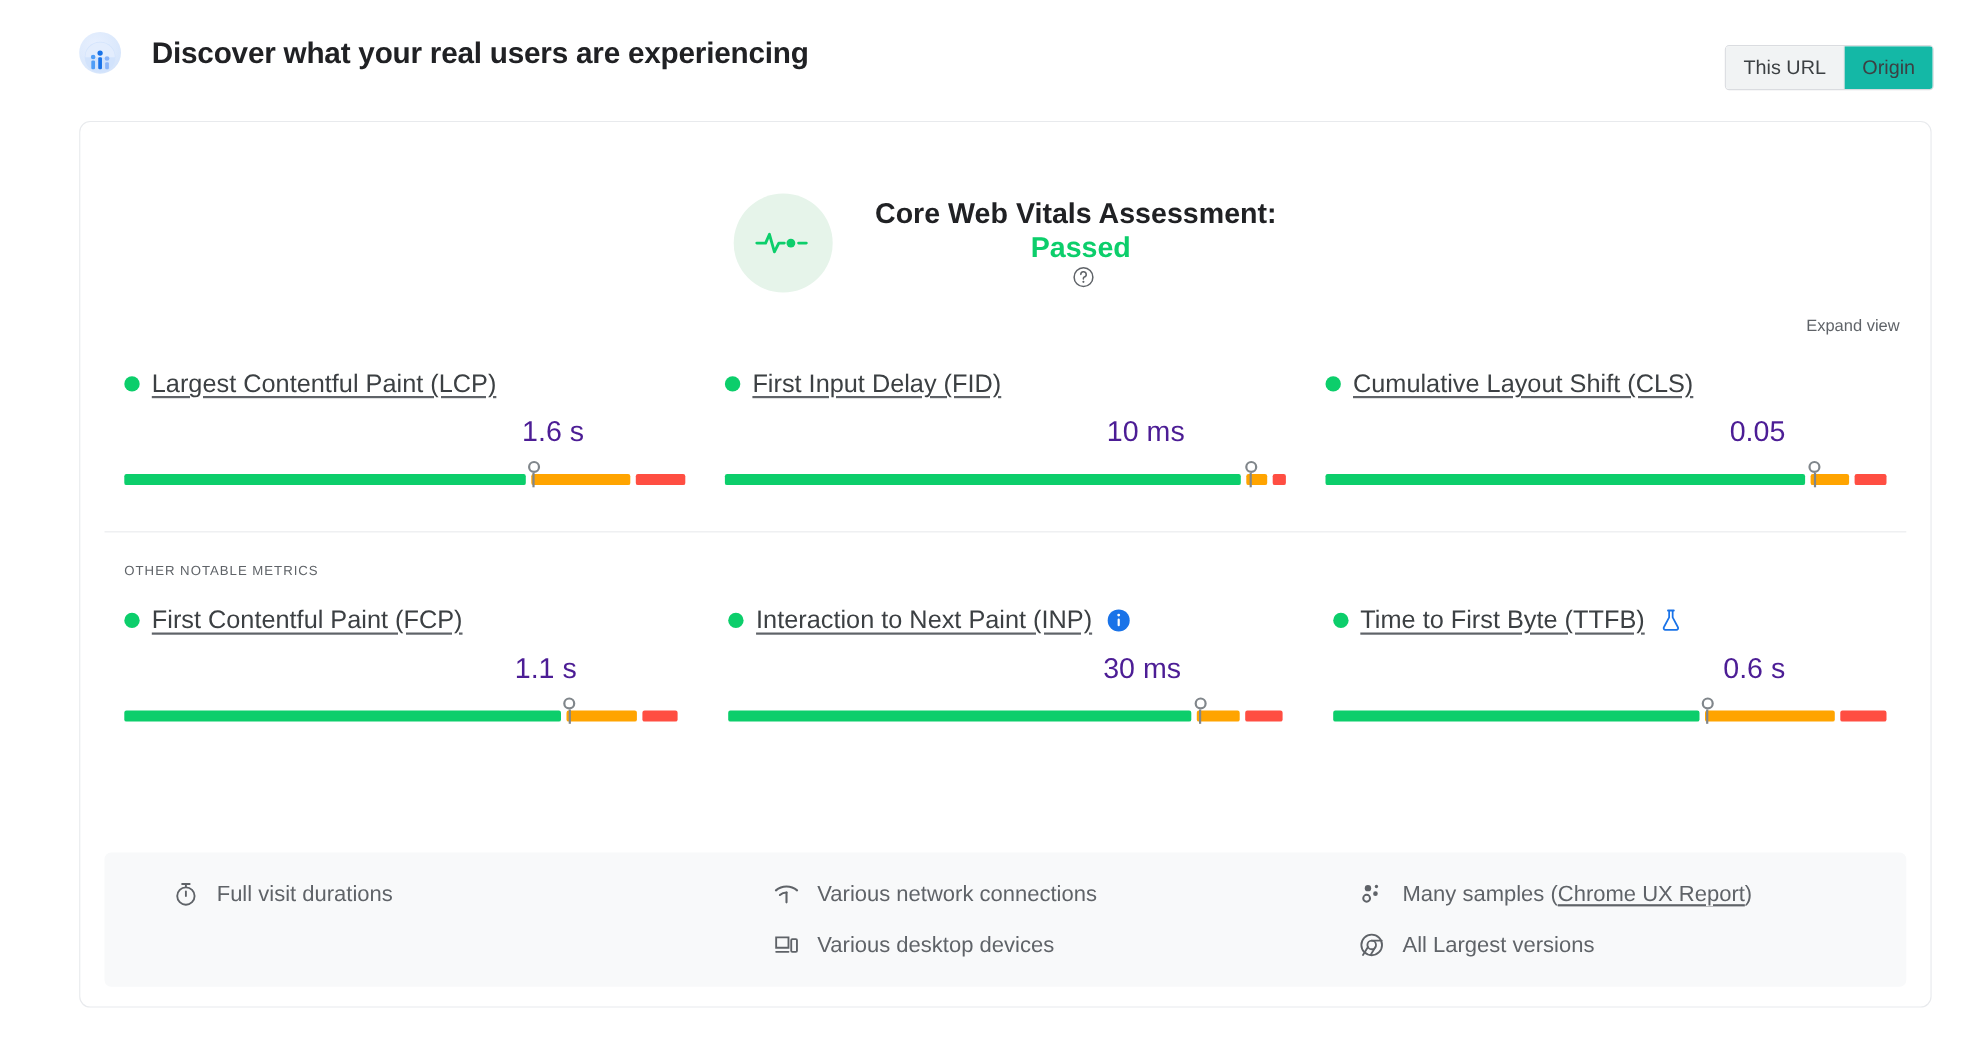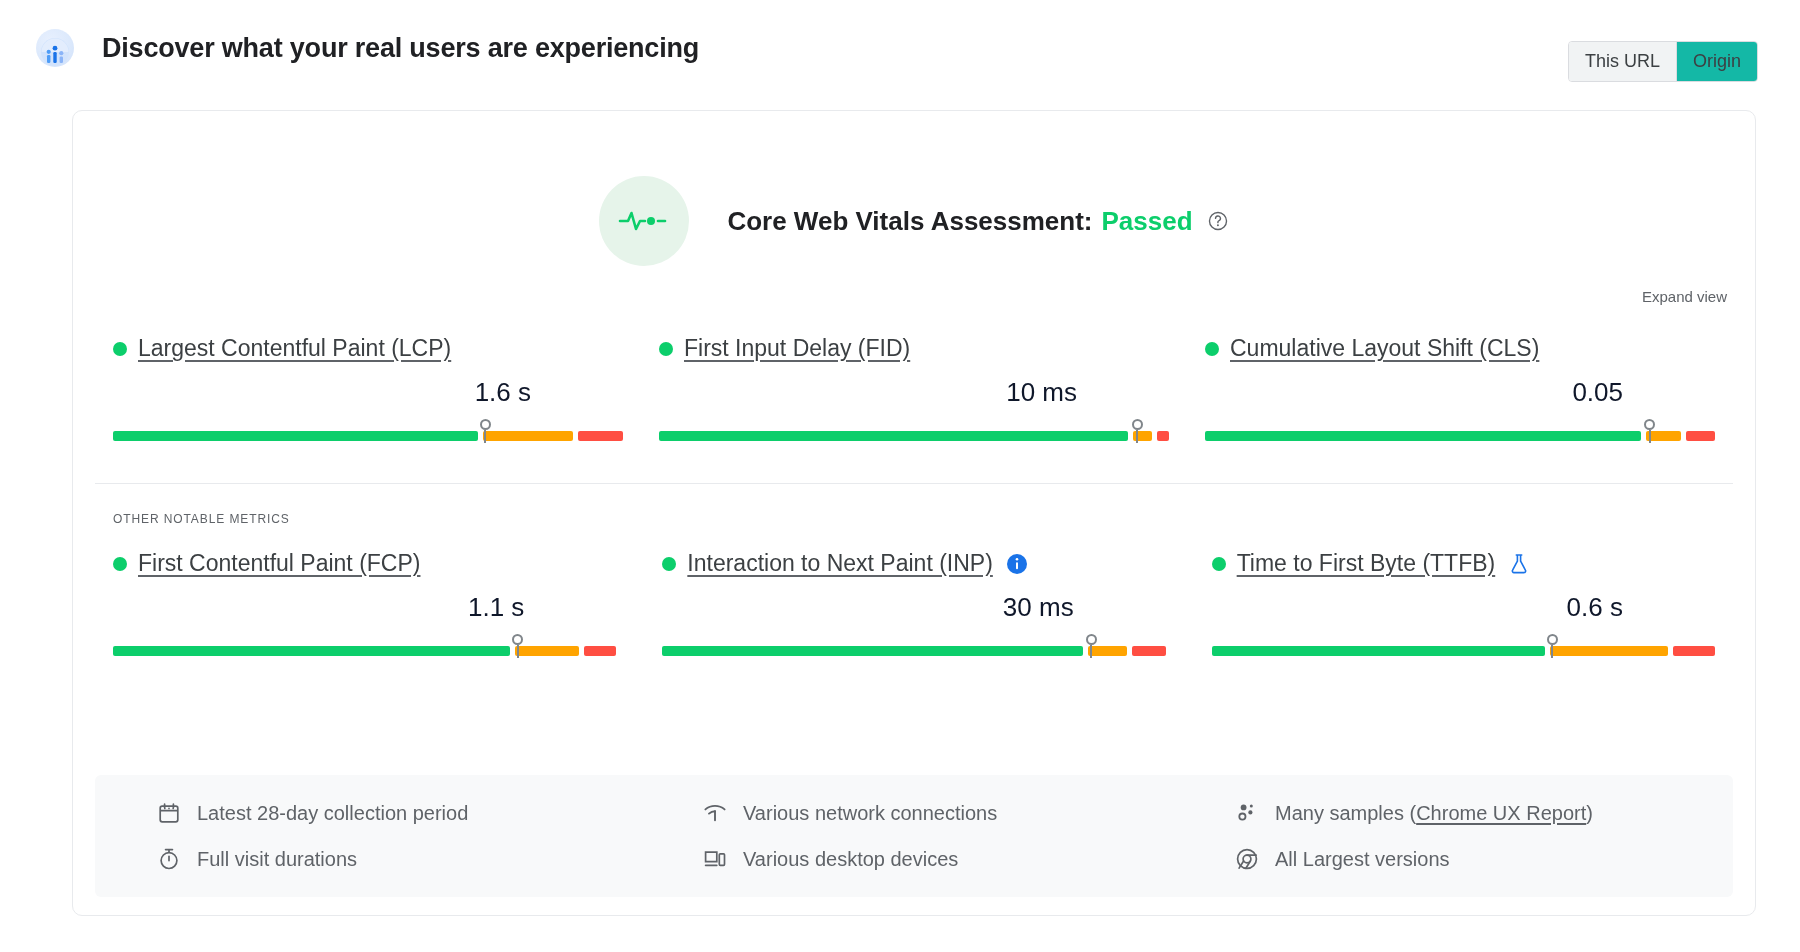--- a/index.html
+++ b/index.html
@@ -12,21 +12,21 @@
     overflow: hidden;
   }
   .page { position: relative; width: 1800px; height: 952px; }
 
   
   .header {
     position: absolute; left: 0; top: 0;
     width: 1800px; height: 96px;
     display: flex; align-items: center;
   }
-  .header-left { display: flex; align-items: center; padding-left: 36px; }
+  .header-left { display: flex; align-items: center; padding-left: 72px; }
   .header-icon {
     width: 38px; height: 38px; border-radius: 50%;
     background: radial-gradient(circle at 38% 32%, #e8f0fe 0%, #dce9fc 55%, #cfe0fa 100%);
     display: flex; align-items: flex-end; justify-content: center;
     overflow: hidden; flex: 0 0 auto;
   }
   .header-title {
     margin-left: 28px;
     font-size: 27px; font-weight: bold;
     letter-spacing: -0.2px; color: #202124; white-space: nowrap;
@@ -56,21 +56,21 @@
     display: flex; align-items: center; justify-content: center;
     margin-top: 65px;
   }
   .assessment-badge {
     width: 90px; height: 90px; border-radius: 50%;
     background: #e6f4ea; display: flex; align-items: center; justify-content: center;
     flex: 0 0 auto;
   }
   .assessment-text {
     margin-left: 38px; font-size: 26px; font-weight: bold;
-    display: flex; align-items: center; white-space: nowrap;
+    display: flex; align-items: center; white-space: nowrap; flex-direction: column;
   }
   .assessment-status { color: #0cce6b; margin-left: 9px; font-weight: bold; }
   .help-icon { margin-left: 14px; display: flex; align-items: center; cursor: pointer; }
 
   .expand-row {
     display: flex; justify-content: flex-end;
     padding-right: 28px; margin-top: 22px;
   }
   .expand-link { font-size: 15px; color: #5f6368; cursor: pointer; }
 
@@ -89,21 +89,21 @@
     font-size: 23px; color: #3c4043;
     text-decoration: underline; text-underline-offset: 4px;
     text-decoration-color: #5f6368; cursor: pointer; white-space: nowrap;
   }
   .metric-badge-icon { margin-left: 12px; display: flex; align-items: center; cursor: pointer; }
 
   .metric-value-row {
     display: flex; justify-content: flex-end;
     padding-right: 92px; margin-top: 15px;
   }
-  .metric-value { font-size: 26px; color: #0f172a; }
+  .metric-value { font-size: 26px; color: #4c1d95; }
 
   
   .gauge-wrap { position: relative; margin-top: 9px; height: 26px; }
   .gauge { display: flex; align-items: center; height: 10px; position: absolute; bottom: 2px; left: 0; right: 0; }
   .seg { height: 10px; border-radius: 2px; }
   .seg.green { background: #0cce6b; }
   .seg.orange { background: #ffa400; }
   .seg.red { background: #ff4e42; }
   .seg-gap { width: 5px; flex: 0 0 auto; }
   .marker {
@@ -350,33 +350,20 @@
             </div>
           </div>
         </div>
       </div>
 
     <div class="footer" id="footer-bar">
         <div class="footer-col">
           <div class="footer-item">
             <span class="footer-icon">
               <svg width="24" height="24" viewBox="0 0 24 24">
-                <rect x="3.2" y="5.2" width="17.6" height="15.6" rx="2" fill="none" stroke="#5f6368" stroke-width="1.7"></rect>
-                <path d="M3.2 9.6h17.6" stroke="#5f6368" stroke-width="1.7"></path>
-                <path d="M7.6 3.2v3.4M16.4 3.2v3.4" stroke="#5f6368" stroke-width="1.7" stroke-linecap="round"></path>
-                <circle cx="7.8" cy="7.4" r=".85" fill="#5f6368"></circle>
-                <circle cx="12" cy="7.4" r=".85" fill="#5f6368"></circle>
-                <circle cx="16.2" cy="7.4" r=".85" fill="#5f6368"></circle>
-              </svg>
-            </span>
-            <span>Latest 28-day collection period</span>
-          </div>
-          <div class="footer-item">
-            <span class="footer-icon">
-              <svg width="24" height="24" viewBox="0 0 24 24">
                 <circle cx="12" cy="13.6" r="7.9" fill="none" stroke="#5f6368" stroke-width="1.7"></circle>
                 <path d="M12 9.4v4.2" stroke="#5f6368" stroke-width="1.7" stroke-linecap="round"></path>
                 <path d="M8.6 2.6h6.8" stroke="#5f6368" stroke-width="1.8" stroke-linecap="round"></path>
                 <path d="M12 2.6v3.1" stroke="#5f6368" stroke-width="1.7"></path>
               </svg>
             </span>
             <span>Full visit durations</span>
           </div>
         </div>
         <div class="footer-col">

